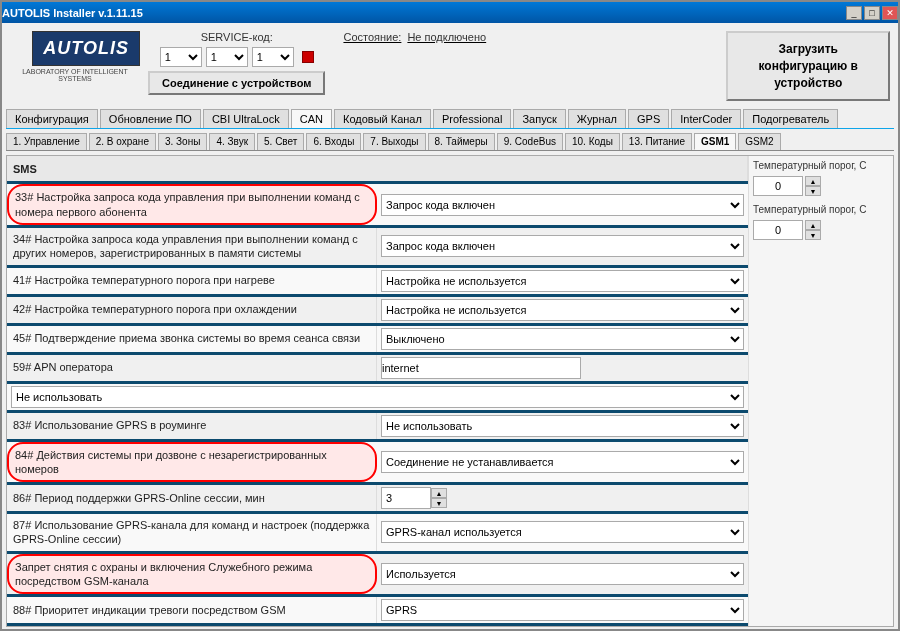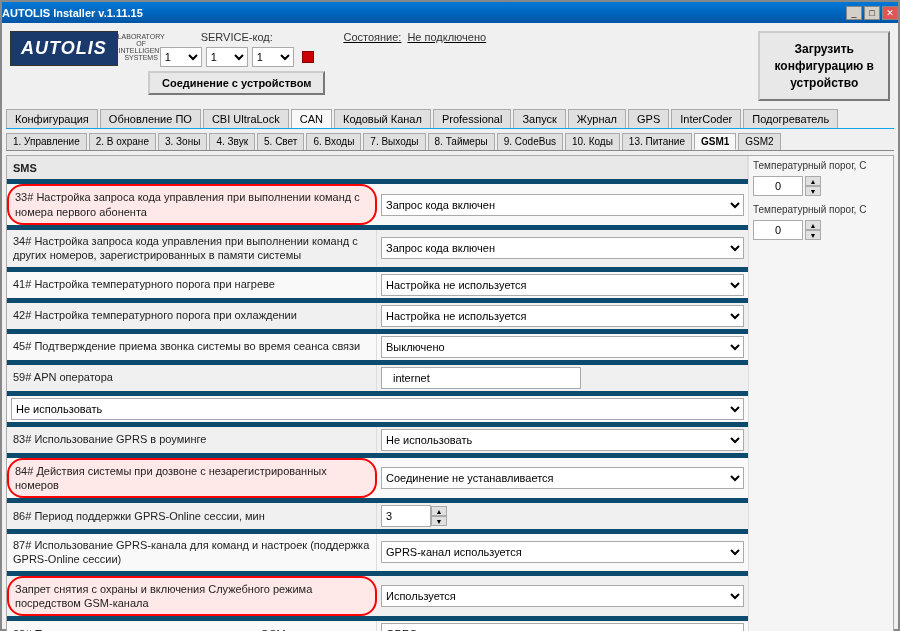--- a/index.html
+++ b/index.html
@@ -58,22 +58,22 @@
     }
     .top-section {
       display: flex;
       align-items: flex-start;
       gap: 8px;
       padding: 4px;
       background: #f0f0f0;
     }
     .logo-area {
       display: flex;
-      flex-direction: row;
-      align-items: flex-start;
+      flex-direction: column;
+      align-items: flex-end;
       width: 130px;
     }
     .logo-box {
       background: #1a3a6b;
       color: white;
       padding: 6px 10px;
       font-size: 18px;
       font-weight: bold;
       font-style: italic;
       letter-spacing: 1px;
@@ -125,21 +125,21 @@
     }
     .status-row {
       display: flex;
       align-items: flex-end;
       gap: 6px;
       text-decoration: underline;
     }
     .load-btn {
       background: #e8e8e8;
       border: 2px outset #ccc;
-      padding: 8px 14px;
+      padding: 8px 30px;
       font-size: 12px;
       font-weight: bold;
       cursor: pointer;
       text-align: center;
       line-height: 1.4;
       margin-left: auto;
     }
     .tabs-row1 {
       display: flex;
       border-bottom: 1px solid #0ea5e9;
@@ -177,21 +177,21 @@
       background: #f8f8f8;
       border-bottom: 1px solid #f8f8f8;
     }
     .tab2.gsm1-tab {
       background: #f8f8f8;
       font-weight: bold;
     }
     .settings-row {
       display: flex;
       align-items: stretch;
-      border-bottom: 5px solid #0c4a6e;
+      border-bottom: 3px solid #0c4a6e;
       min-height: 28px;
     }
     .settings-row:nth-child(even) {
       background: #f9f9f9;
     }
     .settings-label {
       flex: 0 0 370px;
       padding: 4px 6px;
       font-size: 11px;
       color: #222;
@@ -212,21 +212,21 @@
       border: 1px solid #aaa;
       background: white;
       font-size: 11px;
     }
     .settings-input {
       width: 200px;
       height: 22px;
       border: 1px solid #aaa;
       background: white;
       font-size: 11px;
-      padding: 0 11px;
+      padding: 0 0;
     }
     .spinner-input {
       width: 50px;
       height: 22px;
       border: 1px solid #aaa;
       background: white;
       font-size: 11px;
       padding: 0 4px;
     }
     .circled {

